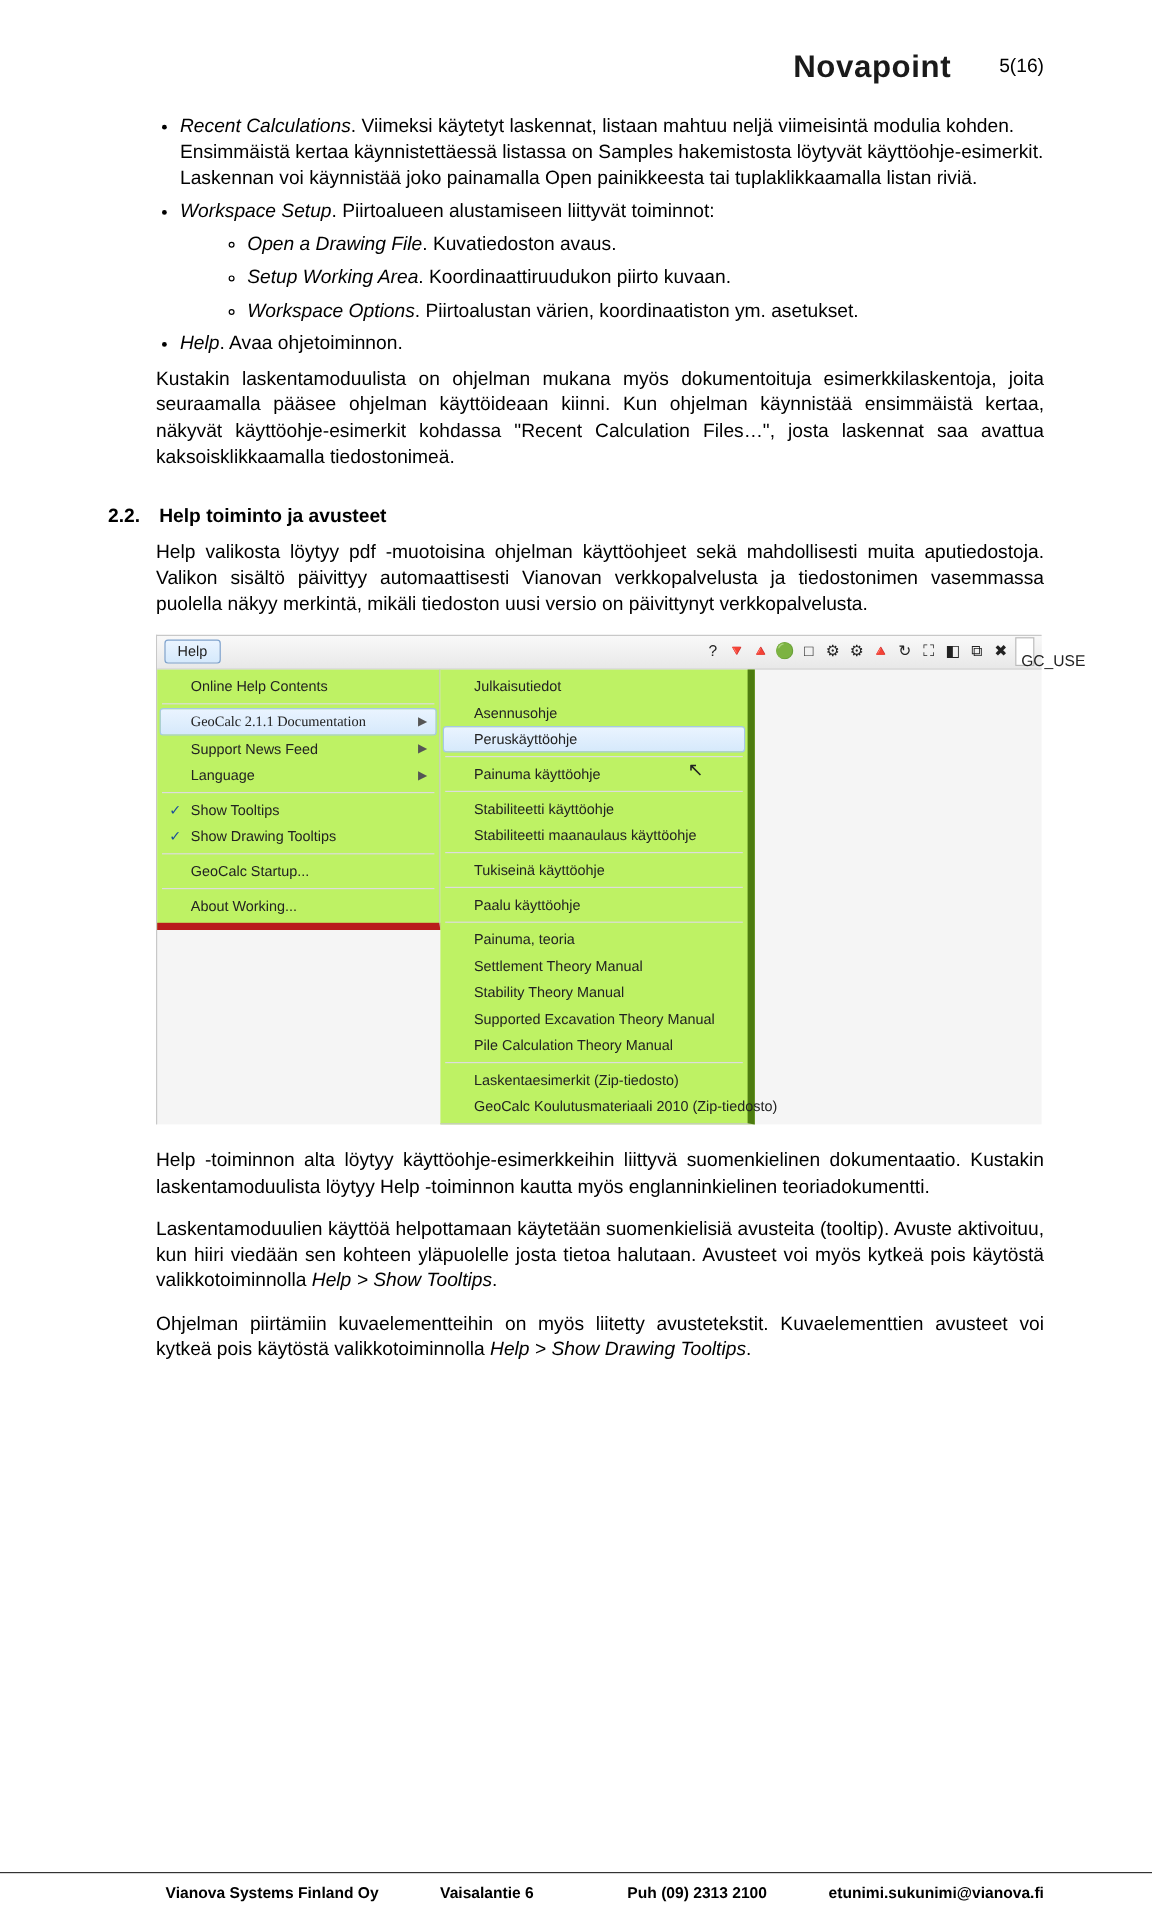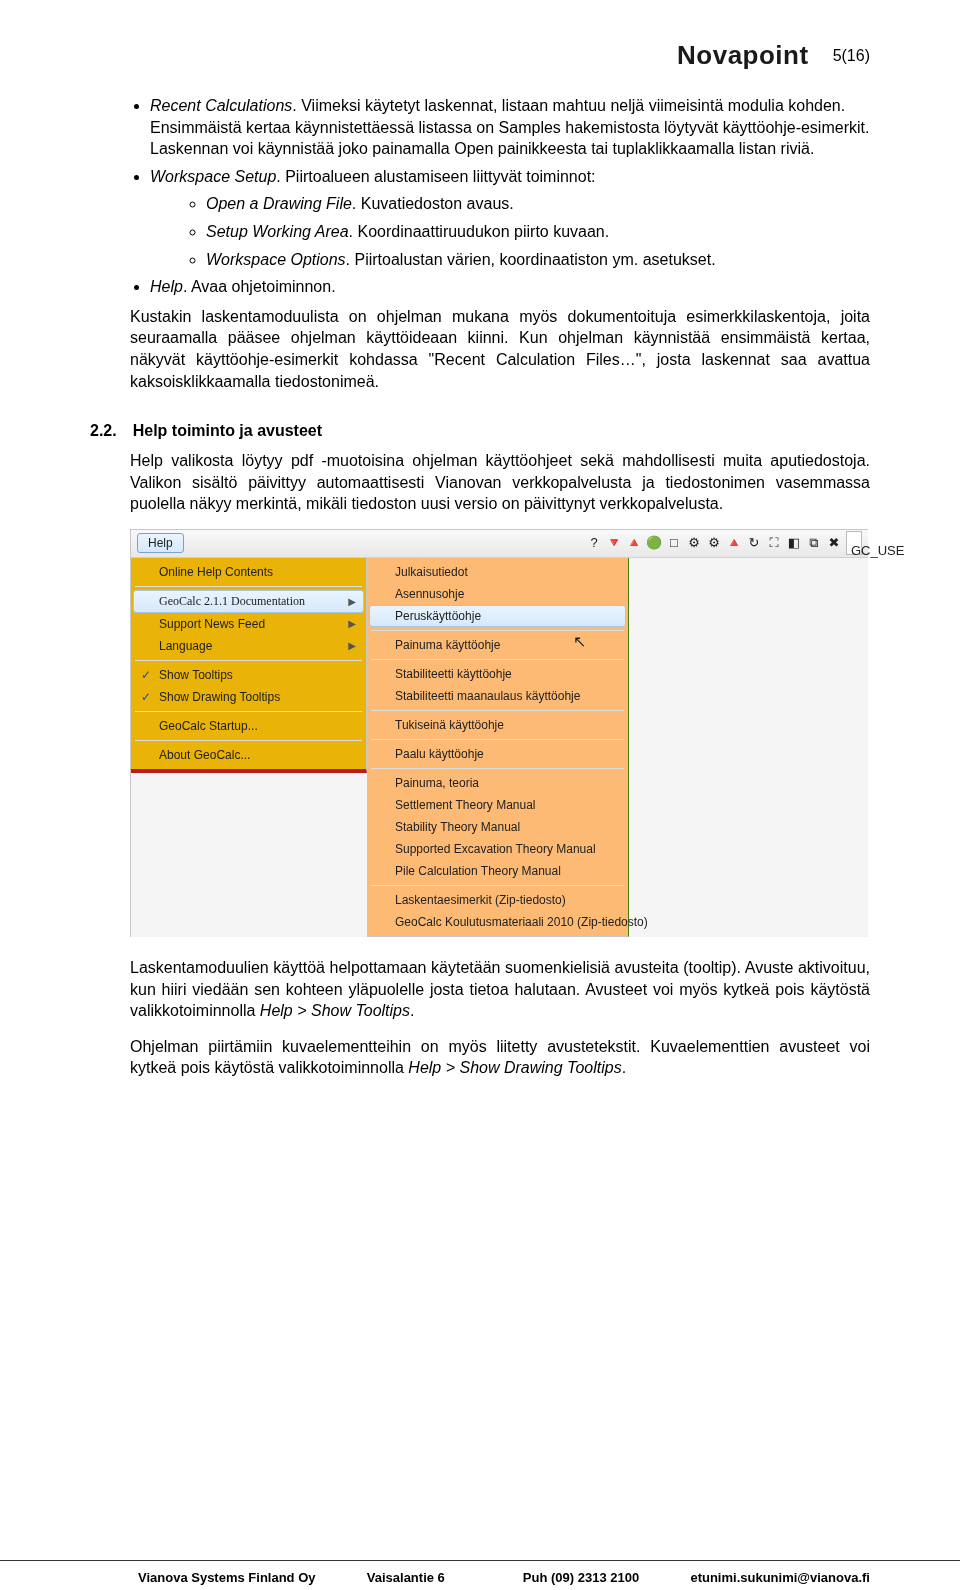--- a/index.html
+++ b/index.html
@@ -27,21 +27,21 @@
   .logo {
     font-weight: 700;
     font-size: 26px;
     letter-spacing: 0.5px;
     color: #1a1a1a;
     display: inline-flex;
     align-items: center;
   }
   .pagecount {
     font-size: 16px;
-    margin-left: 12px;
+    margin-left: 28px;
     text-align: center;
   }
   ul.top { list-style: disc; padding-left: 60px; margin-bottom: 6px; }
   ul.top > li { margin-bottom: 6px; line-height: 1.35; }
   ul.sub { list-style: circle; padding-left: 56px; margin: 6px 0; }
   ul.sub > li { margin-bottom: 6px; line-height: 1.35; }
   p.body { margin: 8px 0 14px 40px; line-height: 1.35; text-align: justify; }
   .italic { font-style: italic; }
   h2.sec {
     font-size: 16px;
@@ -79,23 +79,23 @@
     border: 1px solid #7da2ce;
     border-radius: 3px;
     padding: 2px 10px;
     font-size: 12px;
   }
   .spacer { flex: 1; }
   .tb-icons { display: flex; gap: 4px; align-items: center; padding-right: 6px; }
   .tb-icons span { width: 16px; height: 16px; display: inline-block; font-size: 13px; text-align: center; line-height: 16px; }
   .menu-row { display: flex; align-items: flex-start; }
   .menu-col {
-    background: #eab308;
+    background: #bef264;
     border-right: 1px solid #c8c8c8;
-    border-bottom: 4px solid #b91c1c;
+    border-bottom: 6px solid #b91c1c;
     width: 236px;
     padding: 3px 2px;
   }
   .menu-item, .sub-item {
     display: flex;
     align-items: center;
     padding: 4px 8px 4px 26px;
     position: relative;
     white-space: nowrap;
   }
@@ -109,22 +109,22 @@
   }
   .menu-sep { border-top: 1px solid #ddd; margin: 3px 2px; }
   .menu-item.active {
     background: linear-gradient(#eaf4ff,#d6e9fb);
     border: 1px solid #a6c8e6;
     border-radius: 3px;
     padding: 3px 7px 3px 25px;
     font-family: Liberation Serif, serif;
   }
   .sub-col {
-    background: #fdba74;
-    border-right: 1px solid #4d7c0f;
+    background: #bef264;
+    border-right: 6px solid #4d7c0f;
     border-bottom: 1px solid #c8c8c8;
     width: 262px;
     padding: 3px 2px;
   }
   .sub-item.highlight {
     background: linear-gradient(#eaf4ff,#d6e9fb);
     border: 1px solid #a6c8e6;
     border-radius: 3px;
     padding: 3px 7px 3px 25px;
   }
@@ -237,21 +237,21 @@
           </div>
           <div class="menu-item checked">
             <span>Show Drawing Tooltips</span>
           </div>
           <div class="menu-sep"></div>
           <div class="menu-item">
             <span>GeoCalc Startup...</span>
           </div>
           <div class="menu-sep"></div>
           <div class="menu-item">
-            <span>About GeoCalc...</span>
+            <span>About Working...</span>
           </div>
         </div>
       <div class="sub-col" id="sub-menu">
           <div class="sub-item">
             <span>Julkaisutiedot</span>
           </div>
           <div class="sub-item">
             <span>Asennusohje</span>
           </div>
           <div class="sub-item highlight">
@@ -297,20 +297,21 @@
             <span>Laskentaesimerkit (Zip-tiedosto)</span>
           </div>
           <div class="sub-item">
             <span>GeoCalc Koulutusmateriaali 2010 (Zip-tiedosto)</span>
           </div>
         </div>
     </div>
     <span class="cursor">↖</span>
   </div>
 
+  <p class="section-body">Help -toiminnon alta löytyy käyttöohje-esimerkkeihin liittyvä suomenkielinen dokumentaatio. Kustakin laskentamoduulista löytyy Help -toiminnon kautta myös englanninkielinen teoriadokumentti.</p>
 
   <p class="section-body">
     <span>Laskentamoduulien käyttöä helpottamaan käytetään suomenkielisiä avusteita (tooltip). Avuste aktivoituu, kun hiiri viedään sen kohteen yläpuolelle josta tietoa halutaan. Avusteet voi myös kytkeä pois käytöstä valikkotoiminnolla </span><span class="italic">Help &gt; Show Tooltips</span>.
   </p>
 
   <p class="section-body">
     <span>Ohjelman piirtämiin kuvaelementteihin on myös liitetty avustetekstit. Kuvaelementtien avusteet voi kytkeä pois käytöstä valikkotoiminnolla </span><span class="italic">Help &gt; Show Drawing Tooltips</span>.
   </p>
 
 </div>

